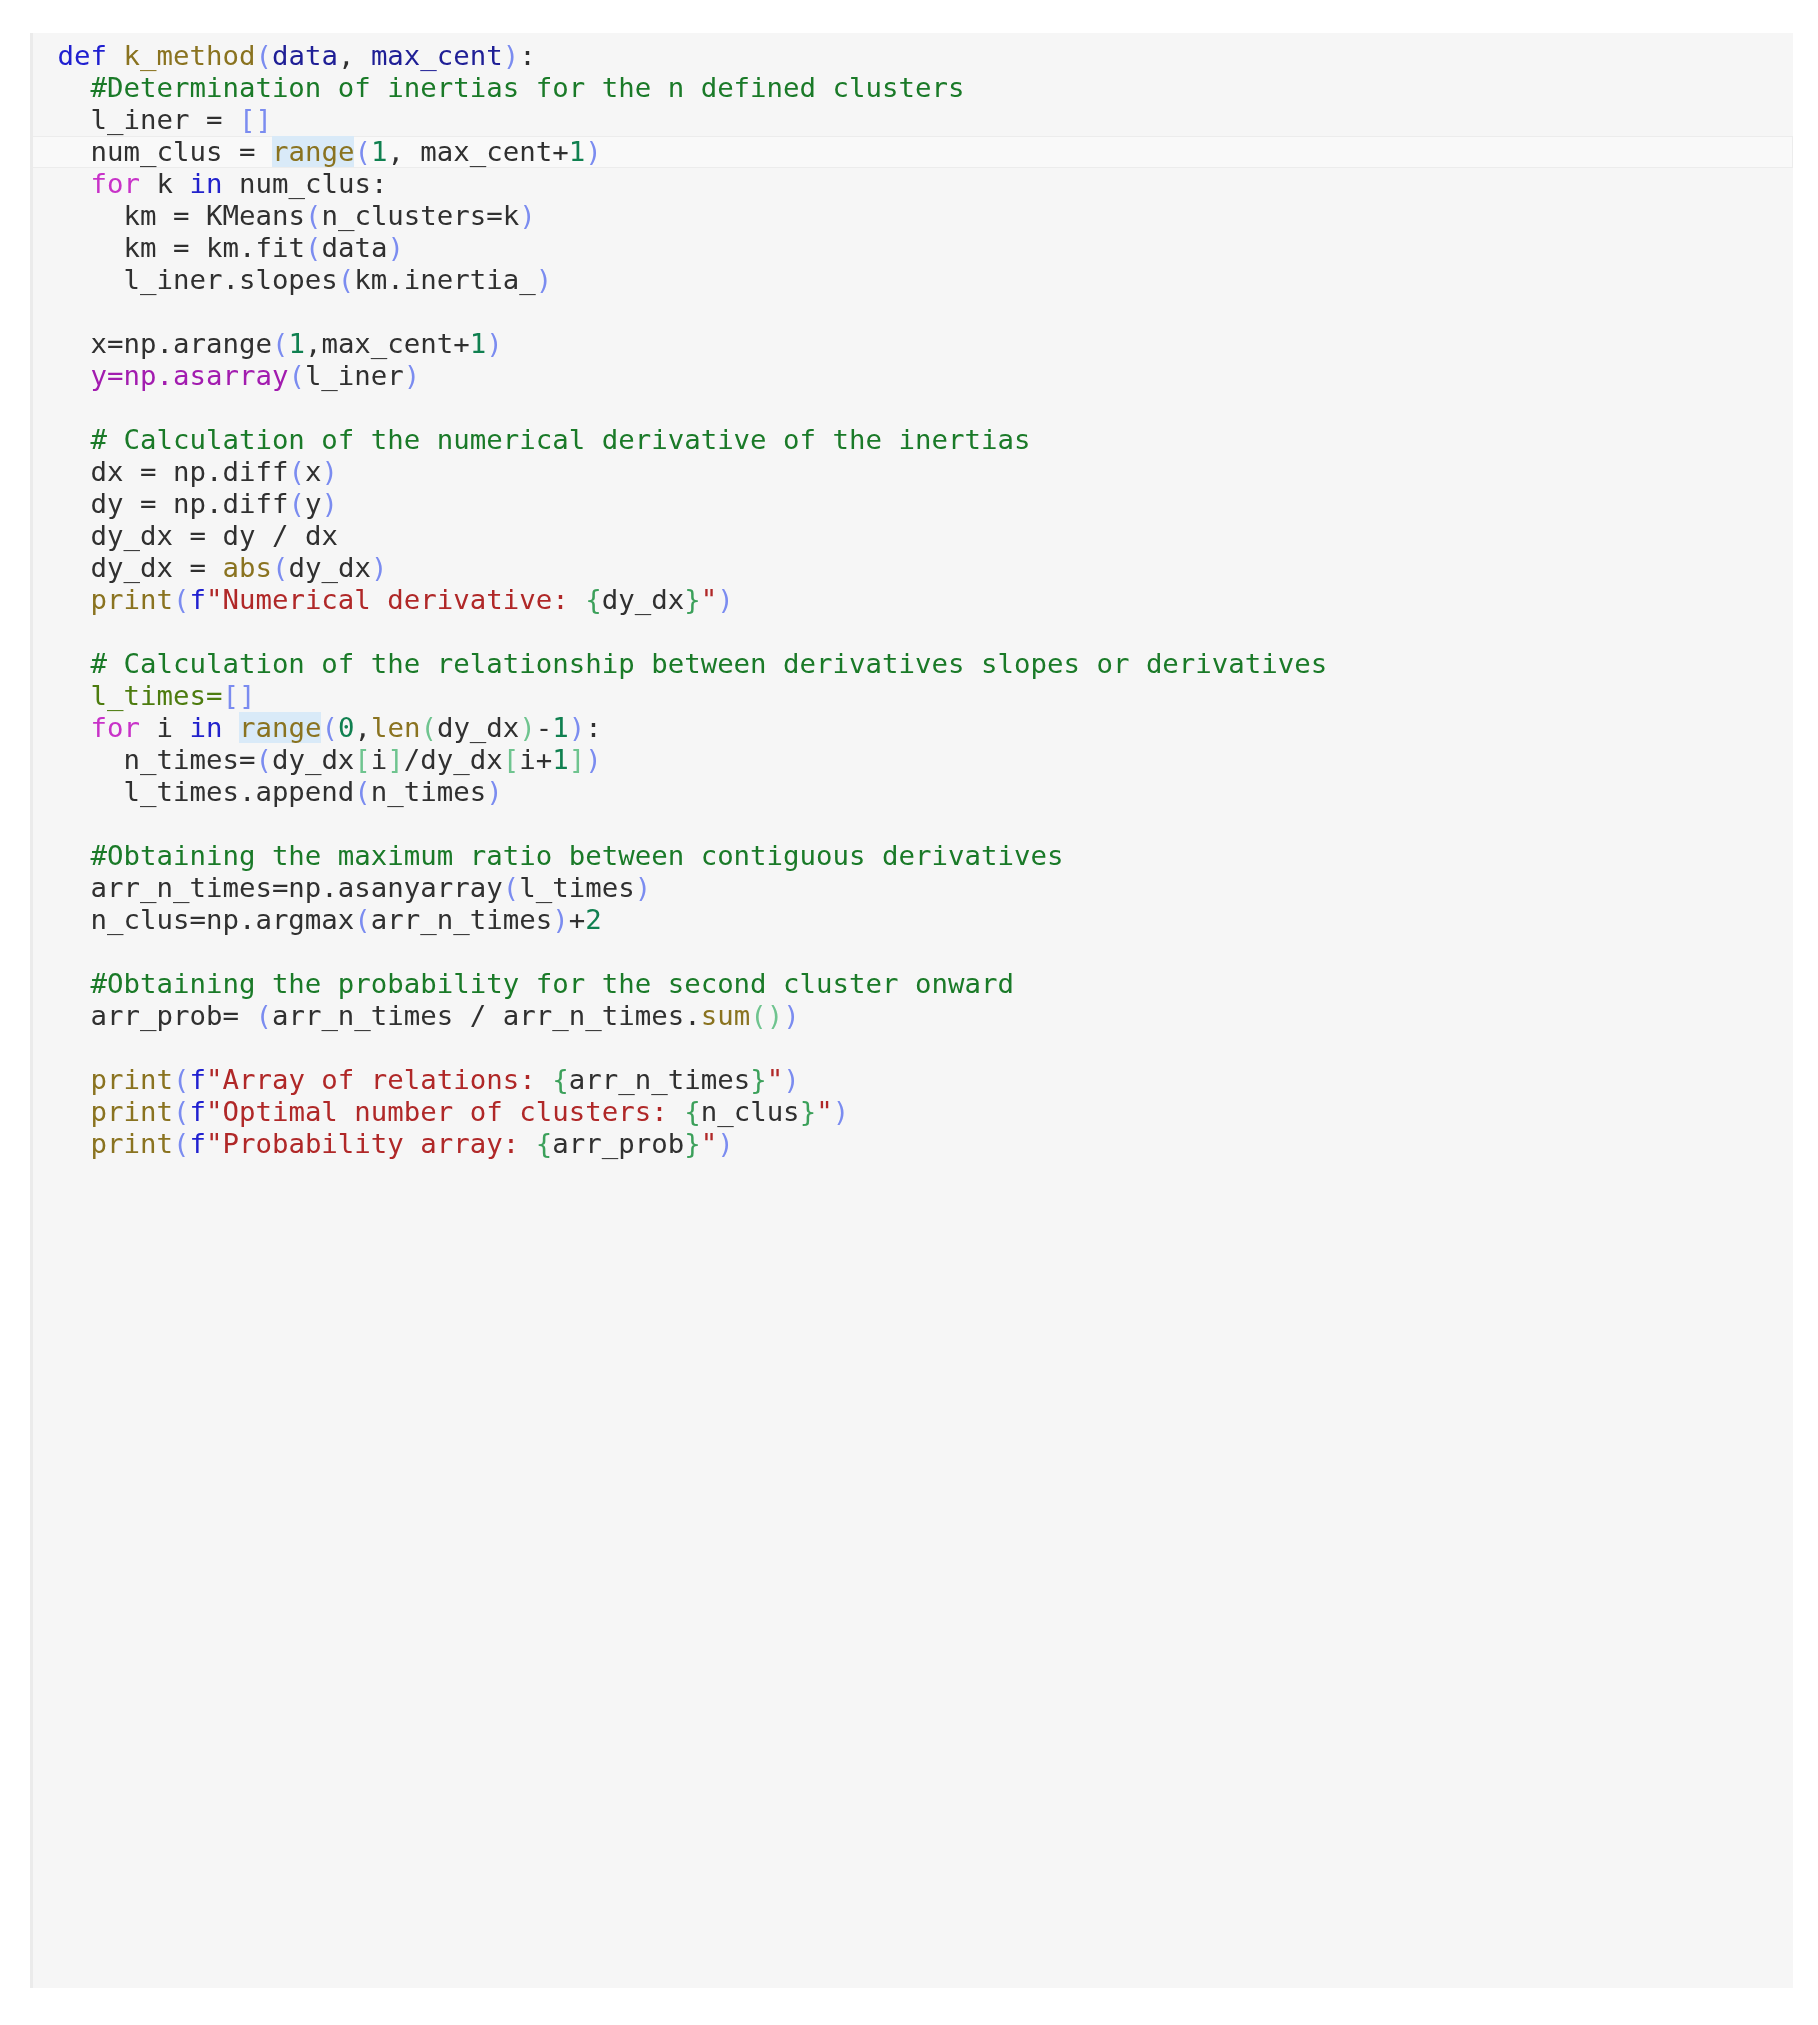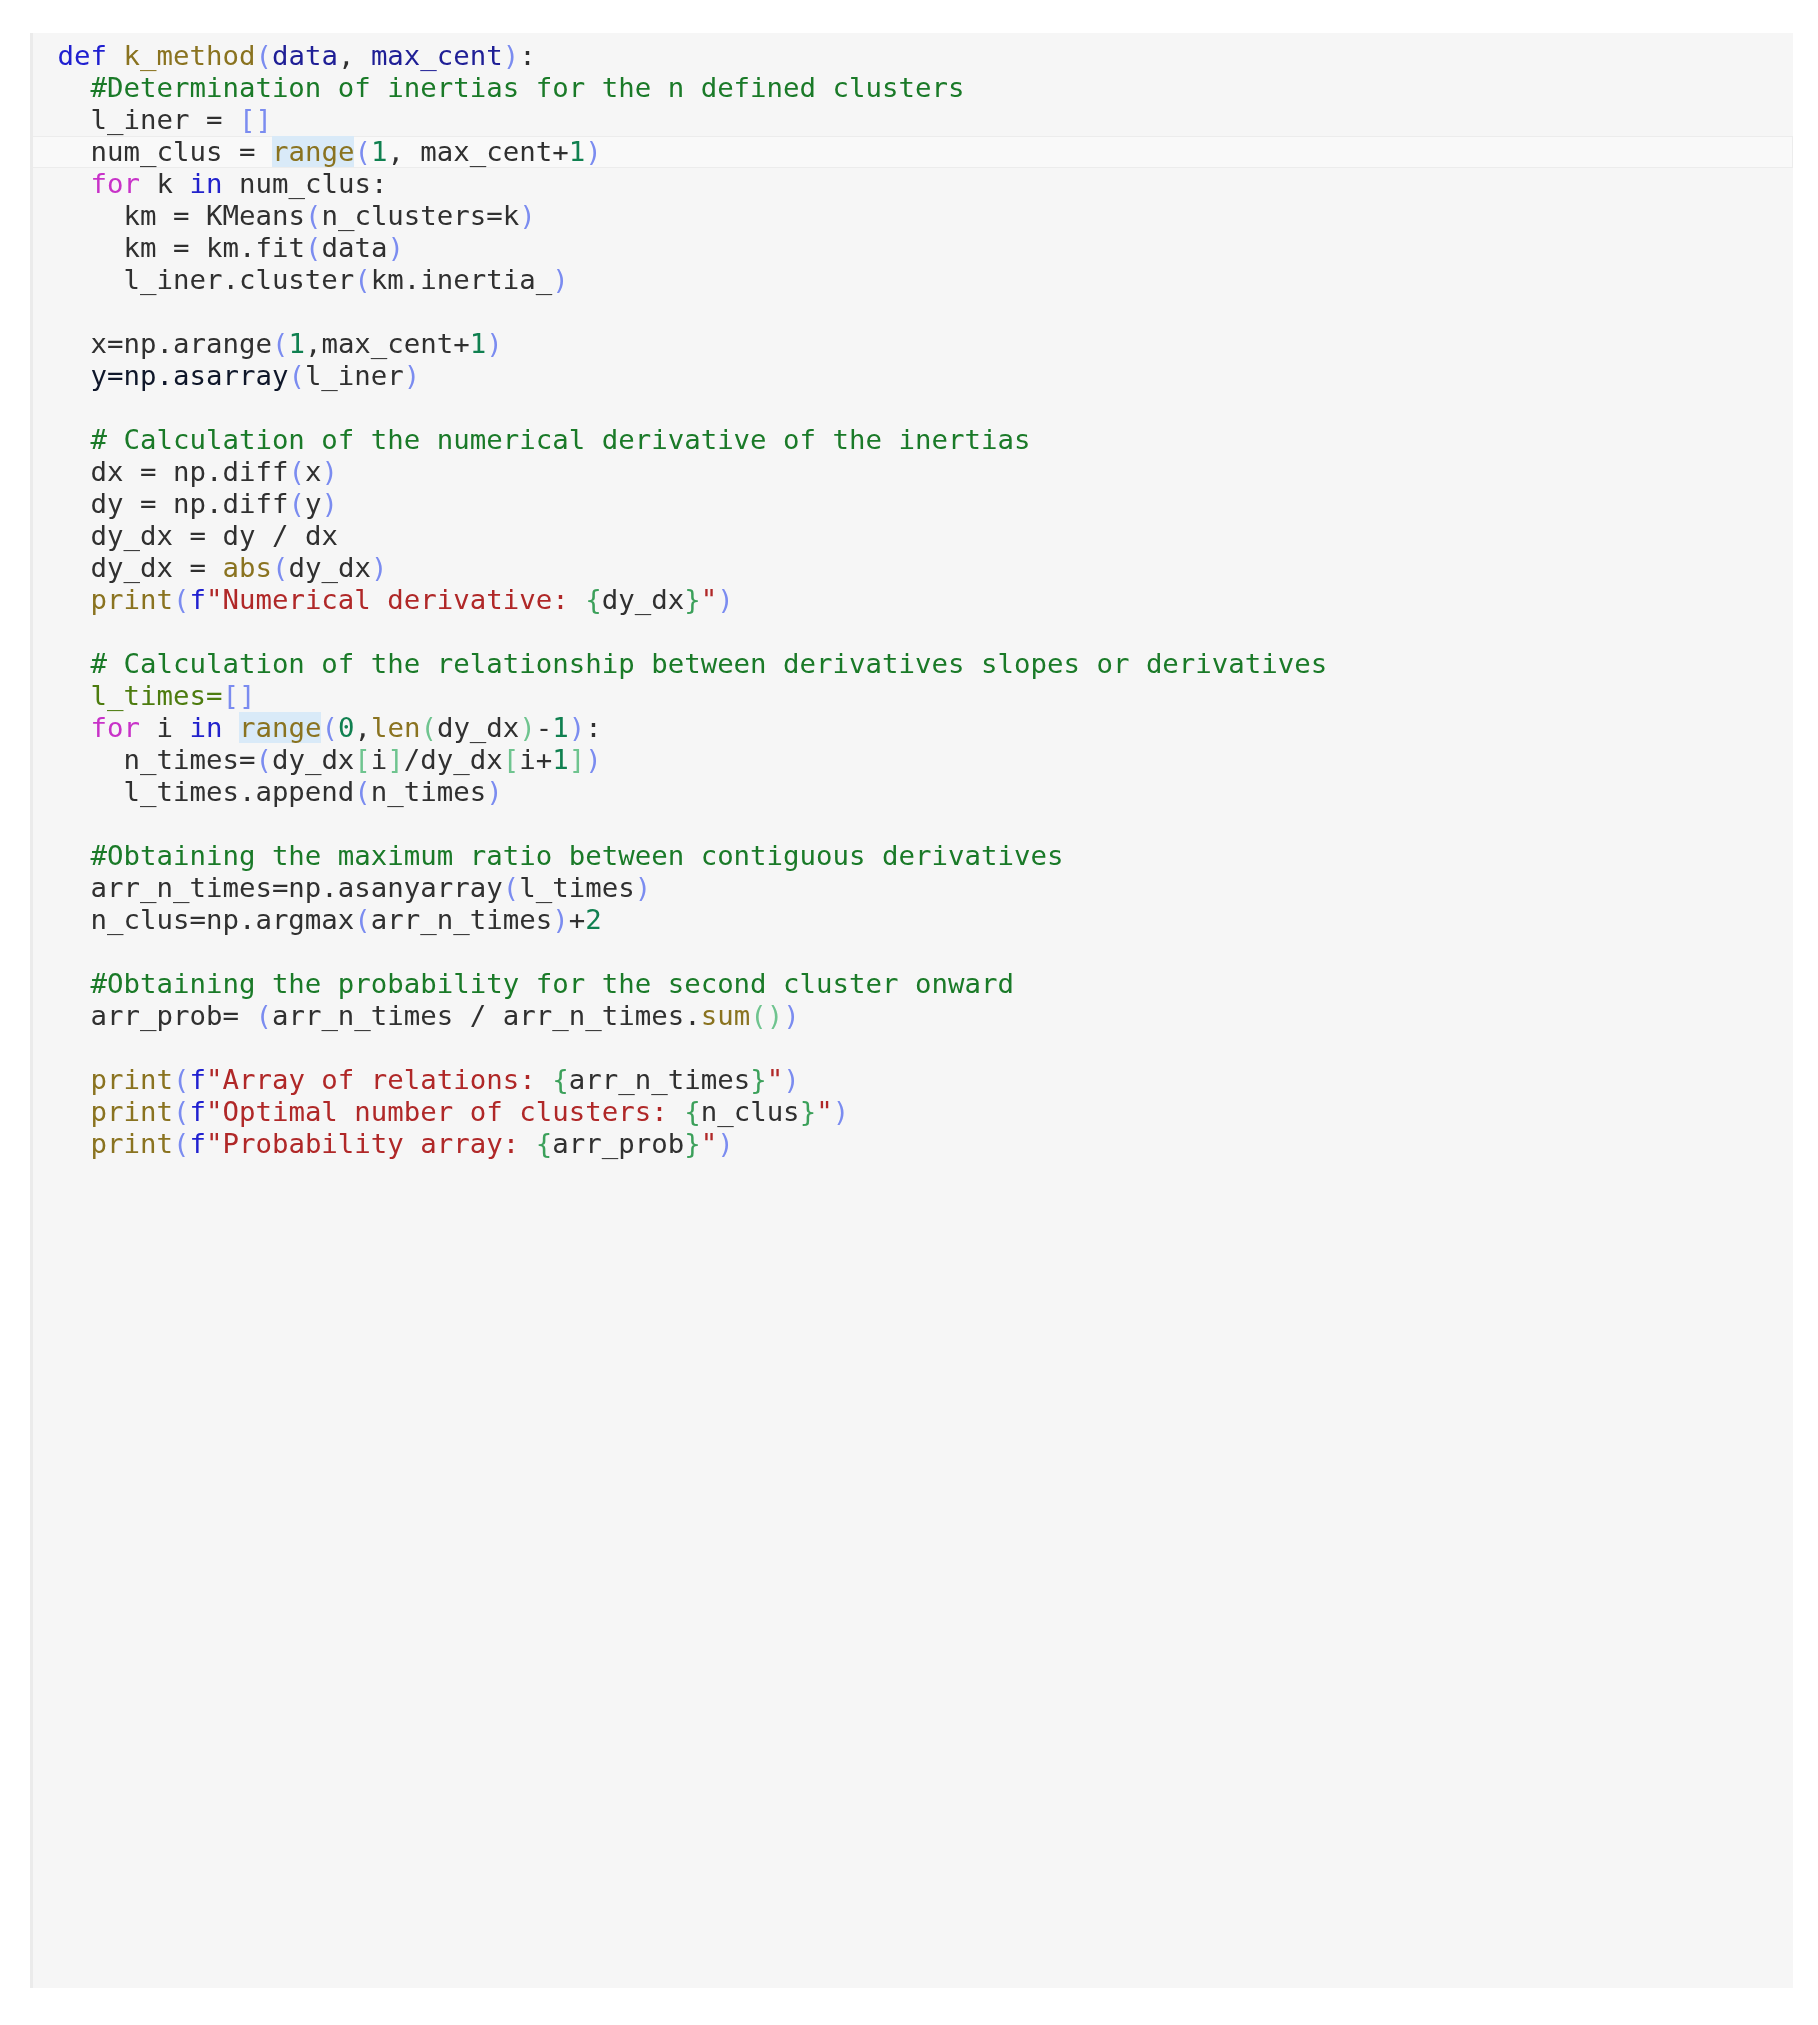--- a/index.html
+++ b/index.html
@@ -86,27 +86,27 @@
     <div class="ln">  <span class="var" style="color: rgb(48, 48, 48);">l_iner</span> <span class="op" style="color: rgb(48, 48, 48);">=</span> <span class="p1" style="color: rgb(123, 140, 240);">[]</span></div>
 
     <div class="ln hl">  <span class="var" style="color: rgb(48, 48, 48);">num_clus</span> <span class="op" style="color: rgb(48, 48, 48);">=</span> <span class="fn sel" style="color: rgb(138, 115, 32); background: rgb(217, 234, 248);">range</span><span class="p1" style="color: rgb(123, 140, 240);">(</span><span class="num" style="color: rgb(16, 128, 80);">1</span><span class="op" style="color: rgb(48, 48, 48);">, </span><span class="var" style="color: rgb(48, 48, 48);">max_cent</span><span class="op" style="color: rgb(48, 48, 48);">+</span><span class="num" style="color: rgb(16, 128, 80);">1</span><span class="p1" style="color: rgb(123, 140, 240);">)</span></div>
 
     <div class="ln">  <span class="kw2" style="color: rgb(200, 50, 200);">for</span> <span class="var" style="color: rgb(48, 48, 48);">k</span> <span class="kw3" style="color: rgb(34, 34, 204);">in</span> <span class="var" style="color: rgb(48, 48, 48);">num_clus</span><span class="op" style="color: rgb(48, 48, 48);">:</span></div>
 
     <div class="ln">    <span class="var" style="color: rgb(48, 48, 48);">km</span> <span class="op" style="color: rgb(48, 48, 48);">=</span> <span class="var" style="color: rgb(48, 48, 48);">KMeans</span><span class="p1" style="color: rgb(123, 140, 240);">(</span><span class="var" style="color: rgb(48, 48, 48);">n_clusters</span><span class="op" style="color: rgb(48, 48, 48);">=</span><span class="var" style="color: rgb(48, 48, 48);">k</span><span class="p1" style="color: rgb(123, 140, 240);">)</span></div>
 
     <div class="ln">    <span class="var" style="color: rgb(48, 48, 48);">km</span> <span class="op" style="color: rgb(48, 48, 48);">=</span> <span class="var" style="color: rgb(48, 48, 48);">km.fit</span><span class="p1" style="color: rgb(123, 140, 240);">(</span><span class="var" style="color: rgb(48, 48, 48);">data</span><span class="p1" style="color: rgb(123, 140, 240);">)</span></div>
 
-    <div class="ln">    <span class="var" style="color: rgb(48, 48, 48);">l_iner.cluster</span><span class="p1" style="color: rgb(123, 140, 240);">(</span><span class="var" style="color: rgb(48, 48, 48);">km.inertia_</span><span class="p1" style="color: rgb(123, 140, 240);">)</span></div>
+    <div class="ln">    <span class="var" style="color: rgb(48, 48, 48);">l_iner.slopes</span><span class="p1" style="color: rgb(123, 140, 240);">(</span><span class="var" style="color: rgb(48, 48, 48);">km.inertia_</span><span class="p1" style="color: rgb(123, 140, 240);">)</span></div>
 
     <div class="ln"> </div>
 
     <div class="ln">  <span class="var" style="color: rgb(48, 48, 48);">x=np.arange</span><span class="p1" style="color: rgb(123, 140, 240);">(</span><span class="num" style="color: rgb(16, 128, 80);">1</span><span class="op" style="color: rgb(48, 48, 48);">,</span><span class="var" style="color: rgb(48, 48, 48);">max_cent</span><span class="op" style="color: rgb(48, 48, 48);">+</span><span class="num" style="color: rgb(16, 128, 80);">1</span><span class="p1" style="color: rgb(123, 140, 240);">)</span></div>
 
-    <div class="ln">  <span class="var" style="color: #0f172a;">y=np.asarray</span><span class="p1" style="color: rgb(123, 140, 240);">(</span><span class="var" style="color: rgb(48, 48, 48);">l_iner</span><span class="p1" style="color: rgb(123, 140, 240);">)</span></div>
+    <div class="ln">  <span class="var" style="color: #a21caf;">y=np.asarray</span><span class="p1" style="color: rgb(123, 140, 240);">(</span><span class="var" style="color: rgb(48, 48, 48);">l_iner</span><span class="p1" style="color: rgb(123, 140, 240);">)</span></div>
 
     <div class="ln"> </div>
 
     <div class="ln">  <span class="com" style="color: rgb(26, 122, 40);"># Calculation of the numerical derivative of the inertias</span></div>
 
     <div class="ln">  <span class="var" style="color: rgb(48, 48, 48);">dx</span> <span class="op" style="color: rgb(48, 48, 48);">=</span> <span class="var" style="color: rgb(48, 48, 48);">np.diff</span><span class="p1" style="color: rgb(123, 140, 240);">(</span><span class="var" style="color: rgb(48, 48, 48);">x</span><span class="p1" style="color: rgb(123, 140, 240);">)</span></div>
 
     <div class="ln">  <span class="var" style="color: rgb(48, 48, 48);">dy</span> <span class="op" style="color: rgb(48, 48, 48);">=</span> <span class="var" style="color: rgb(48, 48, 48);">np.diff</span><span class="p1" style="color: rgb(123, 140, 240);">(</span><span class="var" style="color: rgb(48, 48, 48);">y</span><span class="p1" style="color: rgb(123, 140, 240);">)</span></div>
 
     <div class="ln">  <span class="var" style="color: rgb(48, 48, 48);">dy_dx</span> <span class="op" style="color: rgb(48, 48, 48);">=</span> <span class="var" style="color: rgb(48, 48, 48);">dy</span> <span class="op" style="color: rgb(48, 48, 48);">/</span> <span class="var" style="color: rgb(48, 48, 48);">dx</span></div>

